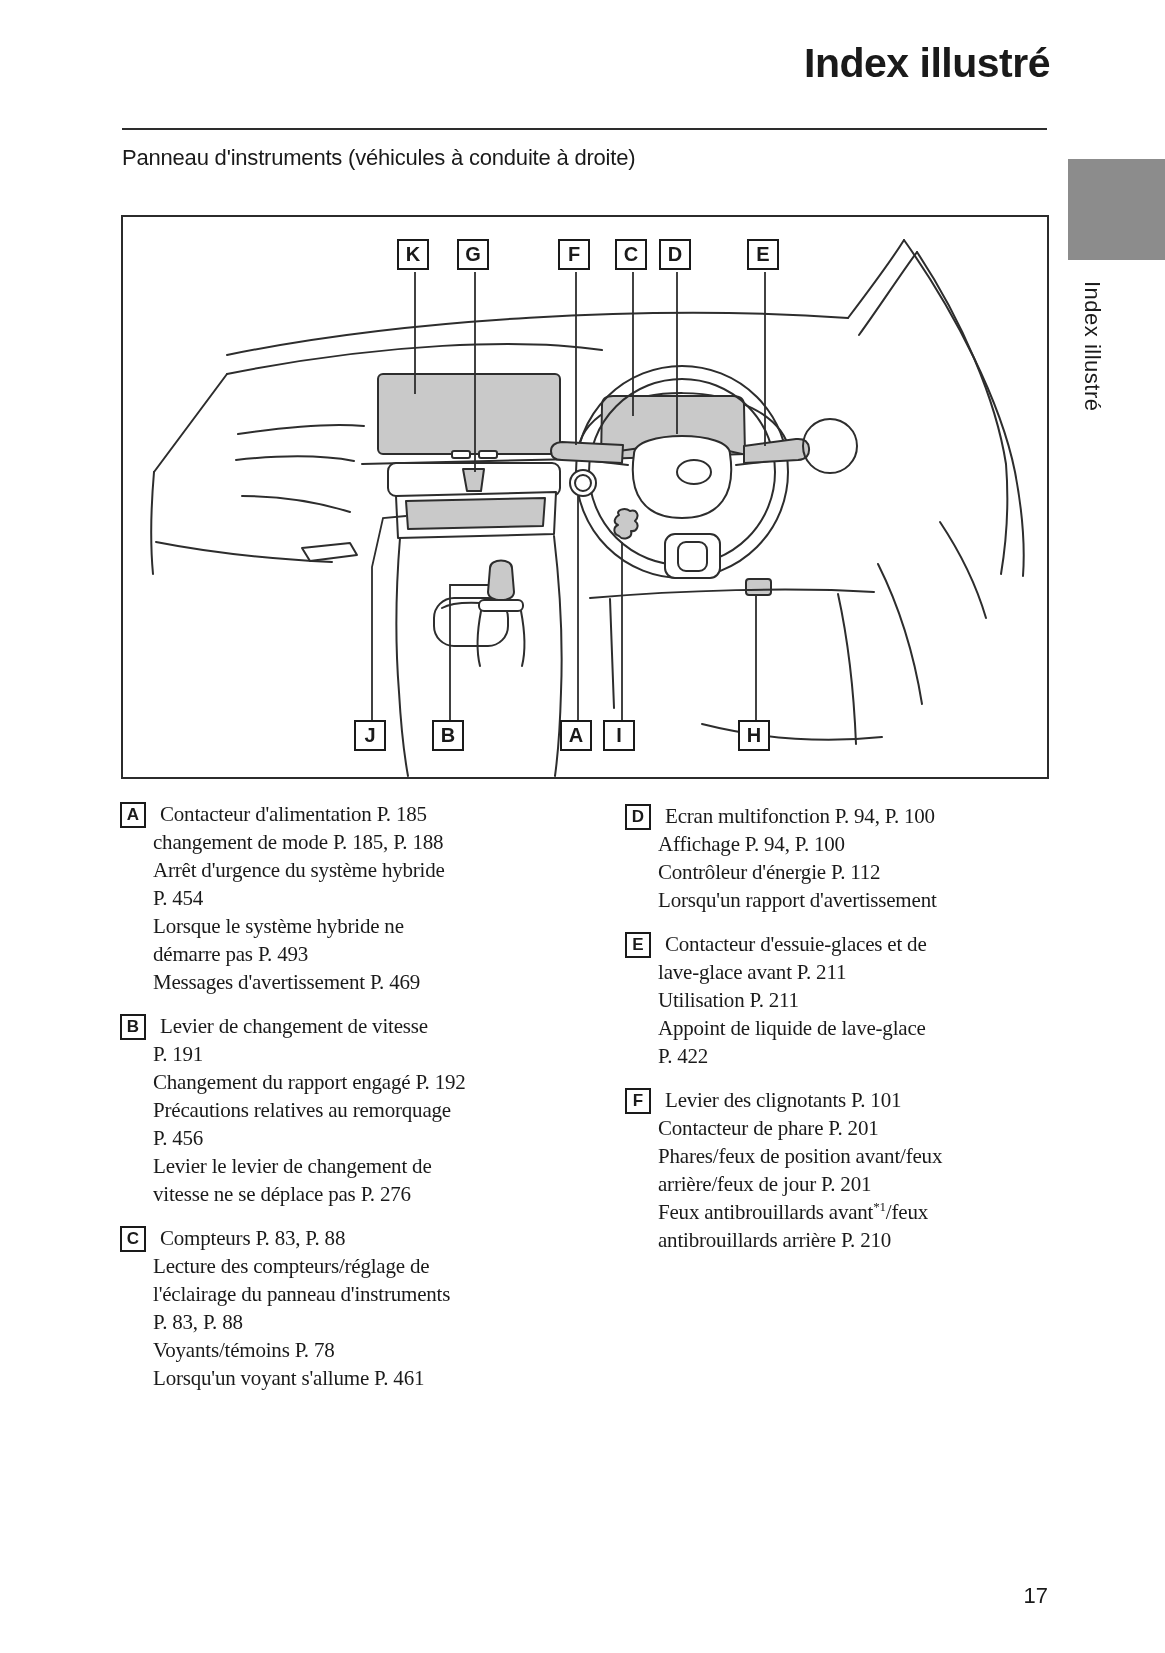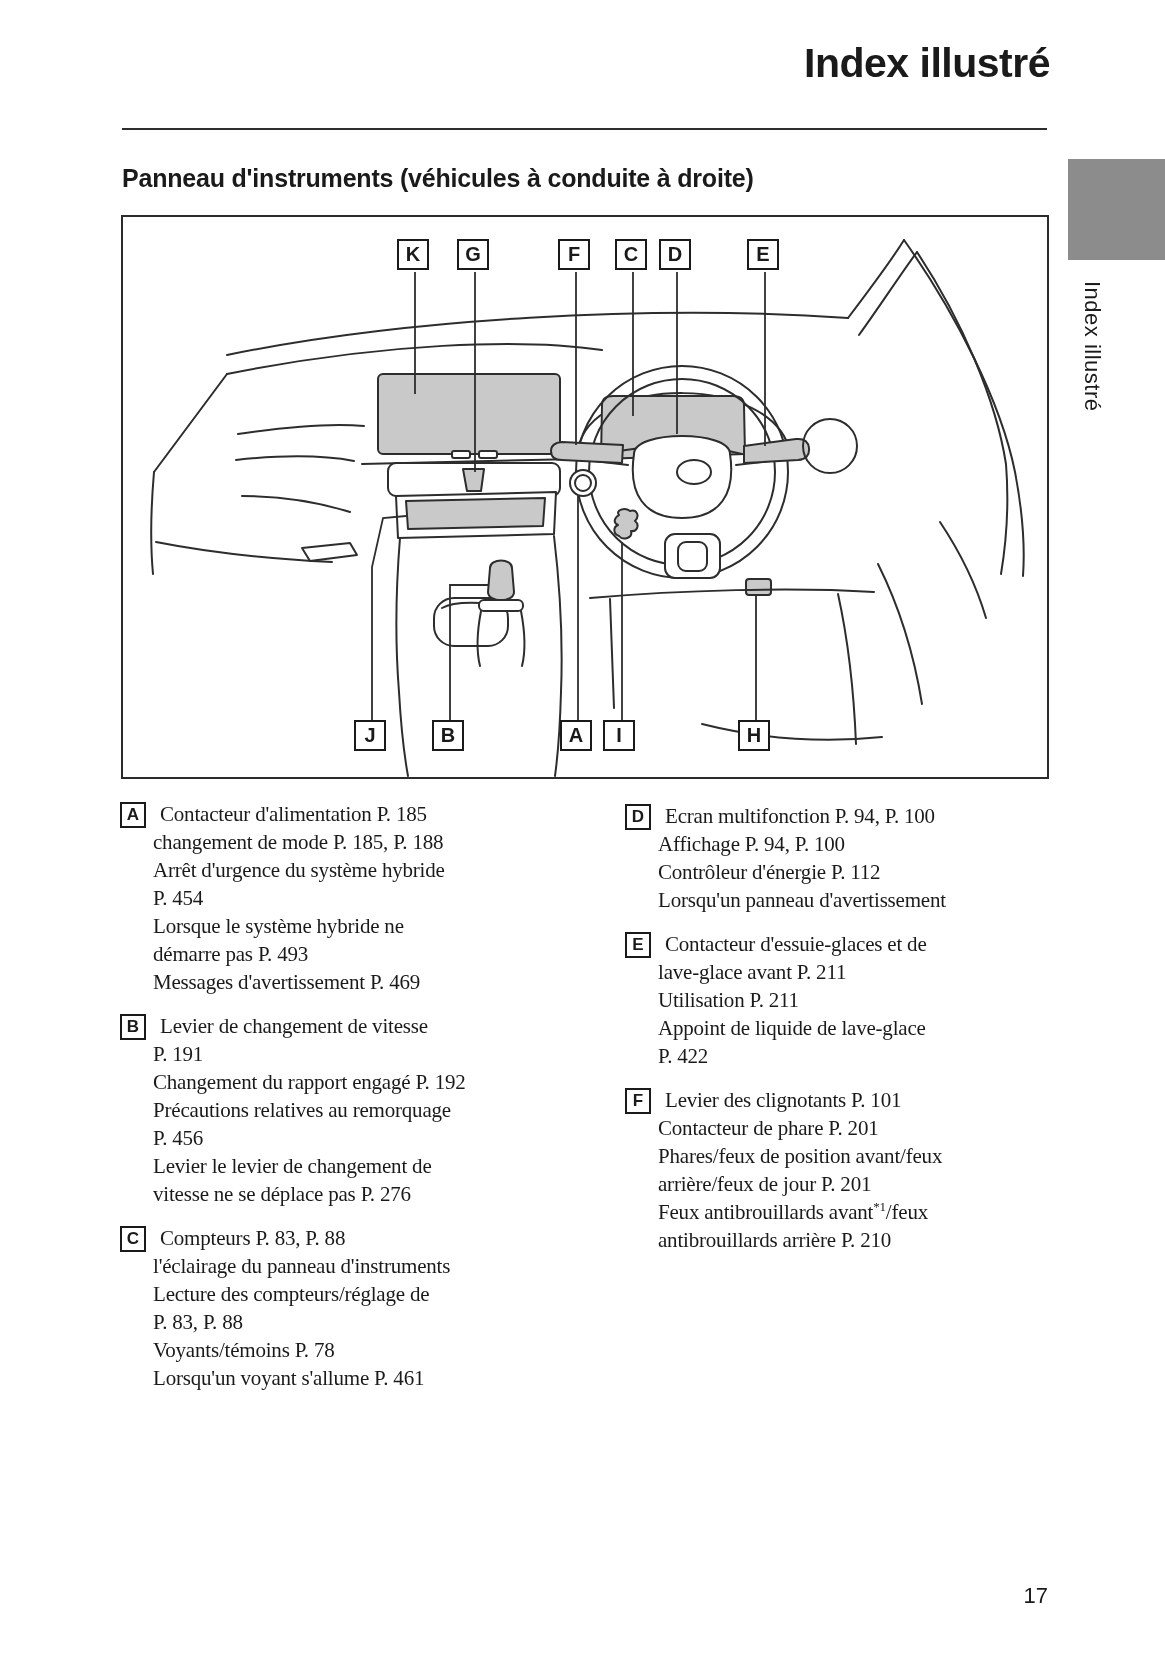--- a/index.html
+++ b/index.html
@@ -13,22 +13,22 @@
   
   .page-title{
     position:absolute;top:40px;right:115px;
     font-size:41px;font-weight:bold;letter-spacing:-0.5px;
   }
   .rule{
     position:absolute;left:122px;top:128px;width:925px;height:2px;
     background:var(--line-color,#2d2d2d);
   }
   .section-heading{
-    position:absolute;left:122px;top:164px;
-    font-size:25px;font-weight:bold;letter-spacing:-0.2px;
+    position:absolute;left:122px;top:145px;
+    font-size:22px;font-weight:normal;letter-spacing:-0.2px;
   }
   
   .side-tab{
     position:absolute;left:1068px;top:159px;width:97px;height:101px;
     background:var(--tab-gray,#8c8c8c);
   }
   .side-tab-text{
     position:absolute;left:1079px;top:281px;height:170px;
     writing-mode:vertical-rl;
     font-size:22px;letter-spacing:0.5px;
@@ -187,35 +187,35 @@
     <div class="line">P. 191</div>
     <div class="line">Changement du rapport engagé P. 192</div>
     <div class="line">Précautions relatives au remorquage</div>
     <div class="line">P. 456</div>
     <div class="line">Levier le levier de changement de</div>
     <div class="line">vitesse ne se déplace pas P. 276</div>
   </div>
   <div class="sec">
     <div class="sec-letter">C</div>
     <div class="line first">Compteurs P. 83, P. 88</div>
+    <div class="line">Lecture des compteurs/réglage de</div>
     <div class="line">l'éclairage du panneau d'instruments</div>
-    <div class="line">Lecture des compteurs/réglage de</div>
     <div class="line">P. 83, P. 88</div>
     <div class="line">Voyants/témoins P. 78</div>
     <div class="line">Lorsqu'un voyant s'allume P. 461</div>
   </div>
 </div>
 
 <div class="col col-right">
   <div class="sec">
     <div class="sec-letter">D</div>
     <div class="line first">Ecran multifonction P. 94, P. 100</div>
     <div class="line">Affichage P. 94, P. 100</div>
     <div class="line">Contrôleur d'énergie P. 112</div>
-    <div class="line">Lorsqu'un panneau d'avertissement</div>
+    <div class="line">Lorsqu'un rapport d'avertissement</div>
   </div>
   <div class="sec">
     <div class="sec-letter">E</div>
     <div class="line first">Contacteur d'essuie-glaces et de</div>
     <div class="line">lave-glace avant P. 211</div>
     <div class="line">Utilisation P. 211</div>
     <div class="line">Appoint de liquide de lave-glace</div>
     <div class="line">P. 422</div>
   </div>
   <div class="sec">

